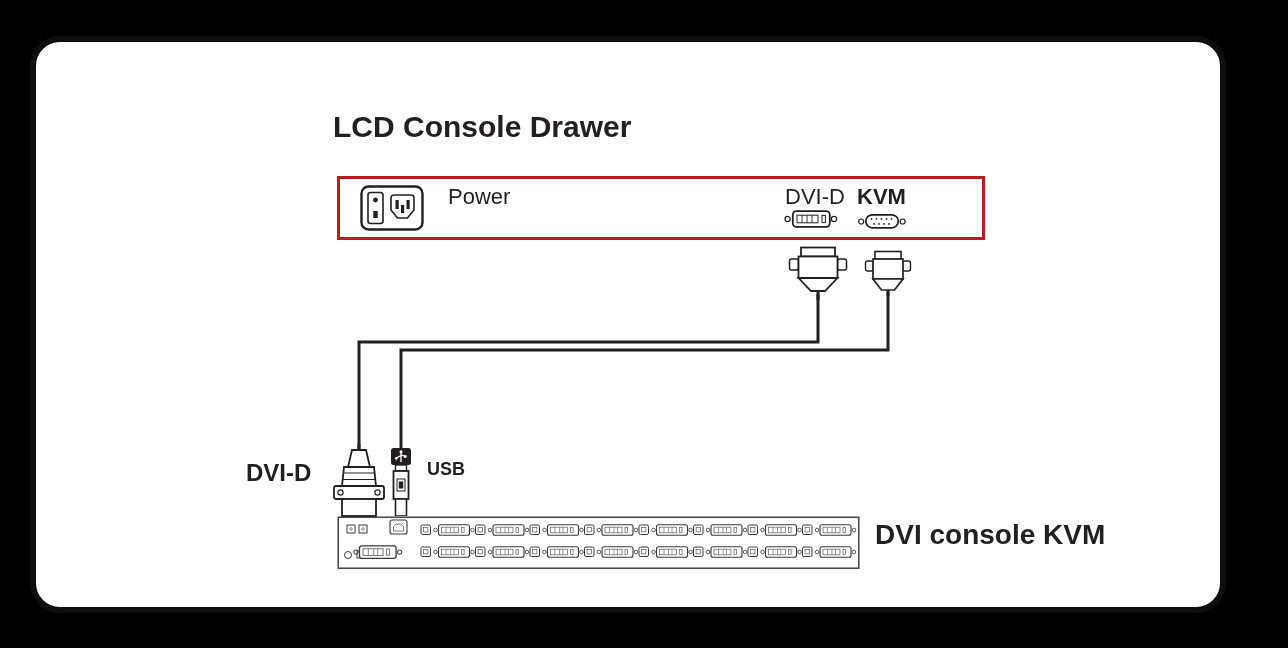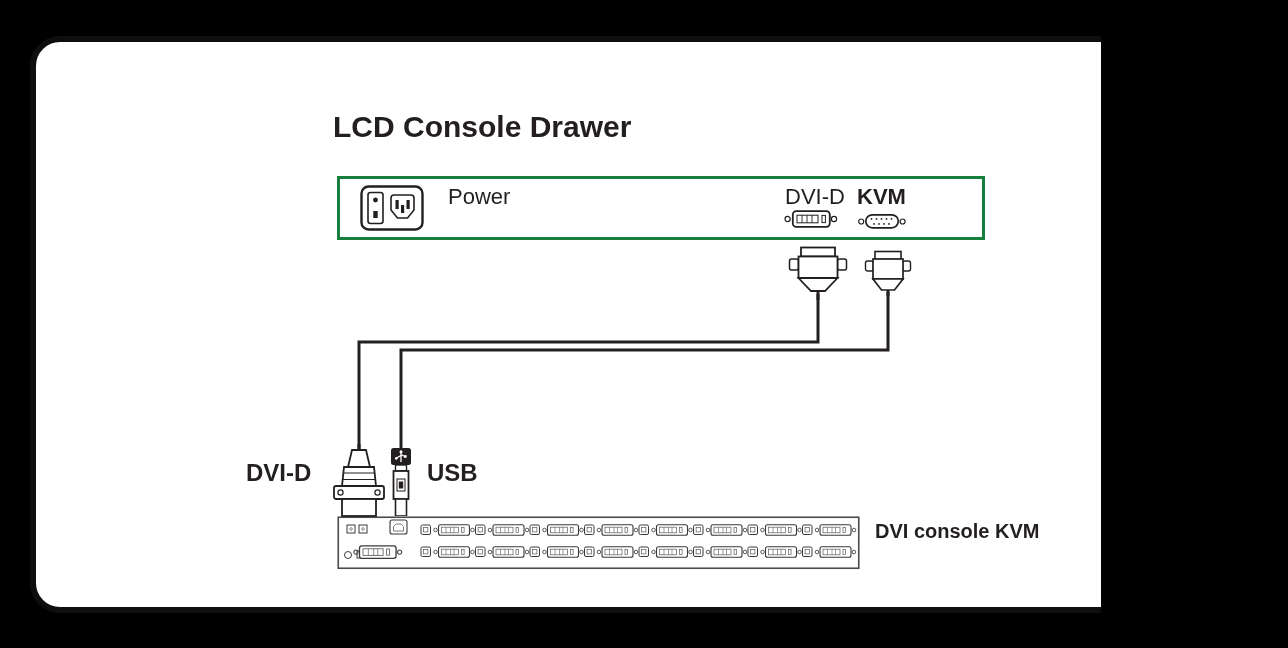--- a/index.html
+++ b/index.html
@@ -1,17 +1,17 @@
 <!DOCTYPE html>
 <html><head>
 <meta charset="utf-8">
 <style>
   html, body { margin: 0; padding: 0; background: #000; }
   .stage {
-    position: relative; width: 1101px; height: 648px;
+    position: relative; width: 1288px; height: 648px;
     background: #000; overflow: hidden;
     font-family: "Liberation Sans", sans-serif;
   }
   .topbar { position: absolute; left: 465px; top: 0; width: 165px; height: 11px; background: #000; }
   .panel-bg {
     position: absolute; left: 30px; top: 36px; width: 1196px; height: 577px;
     background: #fff; border: 6px solid #0e0e0e; border-radius: 30px; box-sizing: border-box;
   }
   .abs { position: absolute; }
   .lbl { position: absolute; color: #231f20; white-space: nowrap; line-height: 1.1; }
@@ -21,21 +21,21 @@
 </head>
 <body>
 
 <div class="stage">
 
   <div class="topbar"></div>
   <div class="panel-bg"></div>
 
   <div class="lbl bold" style="left:333px; top:110px; font-size:30px;">LCD Console Drawer</div>
 
-  <div class="abs" style="left:337px; top:176px; width:648px; height:64px; border:3px solid #15803d; box-sizing:border-box; background:#fff;">
+  <div class="abs" style="left:337px; top:176px; width:648px; height:64px; border:3px solid #b91c1c; box-sizing:border-box; background:#fff;">
 
     <svg class="abs" style="left:20px; top:6px;" width="64" height="46" viewBox="0 0 64 46">
       <rect x="1.5" y="1.5" width="61" height="43" rx="7" fill="#fff" stroke="#231f20" stroke-width="2.4"></rect>
       <rect x="8" y="7.5" width="15" height="31" rx="2.5" fill="none" stroke="#231f20" stroke-width="1.6"></rect>
       <circle cx="15.5" cy="15" r="2.4" fill="#231f20"></circle>
       <rect x="13.3" y="26" width="4.4" height="7" fill="#231f20"></rect>
       <path d="M31 13 a3 3 0 0 1 3 -3 h17 a3 3 0 0 1 3 3 v12 l-6.5 8 h-10 L31 25 Z" fill="none" stroke="#231f20" stroke-width="1.6"></path>
       <rect x="35.5" y="15" width="3.2" height="9" fill="#231f20"></rect>
       <rect x="46.5" y="15" width="3.2" height="9" fill="#231f20"></rect>
       <rect x="41" y="20" width="3.2" height="8" fill="#231f20"></rect>
@@ -169,17 +169,17 @@
     <circle cx="8.3" cy="10.4" r="1.3" fill="#fff"></circle>
     <rect x="16" y="7.2" width="2.6" height="2.6" fill="#fff"></rect>
     <rect x="7.5" y="17" width="11" height="6" fill="#fff" stroke="#231f20" stroke-width="1.4"></rect>
     <rect x="5.5" y="23" width="15" height="28" fill="#fff" stroke="#231f20" stroke-width="1.8"></rect>
     <rect x="9" y="31" width="8" height="12" fill="none" stroke="#231f20" stroke-width="1"></rect>
     <rect x="10.8" y="33.5" width="4.4" height="7" fill="#231f20"></rect>
     <rect x="7.5" y="51" width="11" height="17" fill="#fff" stroke="#231f20" stroke-width="1.6"></rect>
   </svg>
 
   <div class="lbl bold" style="left:246px; top:460px; font-size:24px;">DVI-D</div>
-  <div class="lbl bold" style="left:427px; top:460px; font-size:24px;">USB</div>
+  <div class="lbl bold" style="left:427px; top:460px; font-size:18px;">USB</div>
 
-  <div class="lbl bold" style="left:875px; top:520px; font-size:20px;">DVI console KVM</div>
+  <div class="lbl bold" style="left:875px; top:520px; font-size:28px;">DVI console KVM</div>
 
 </div>
 
 </body></html>

